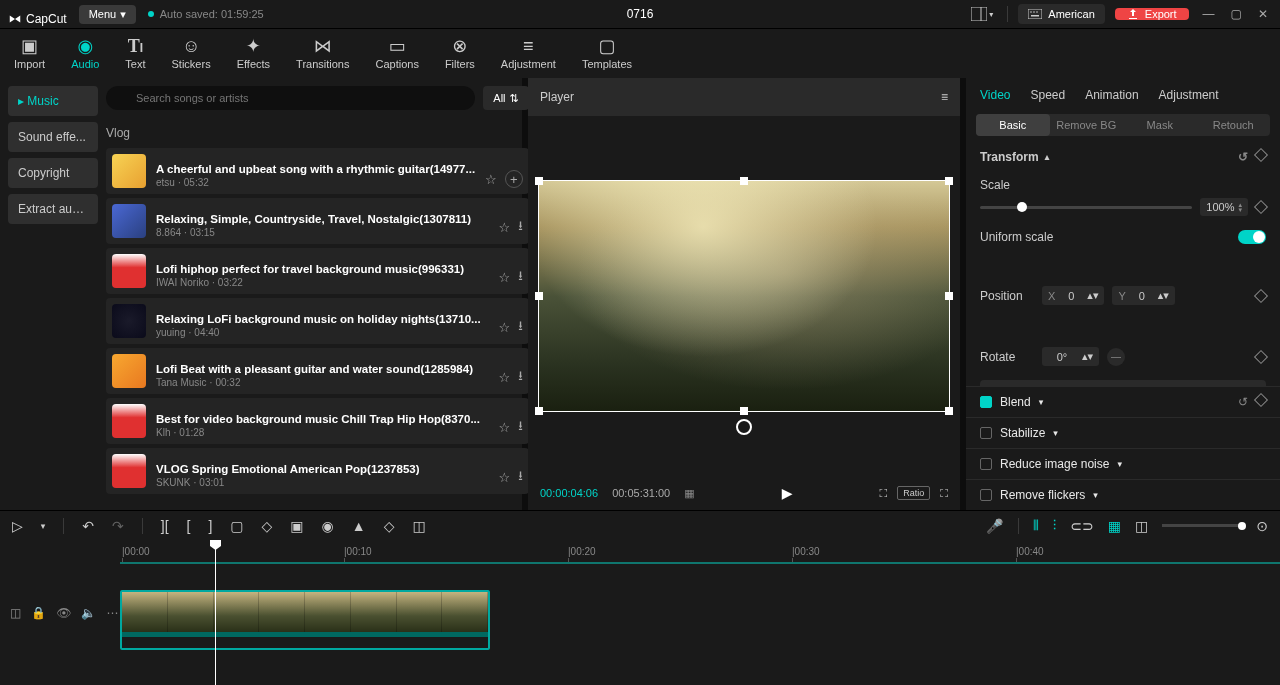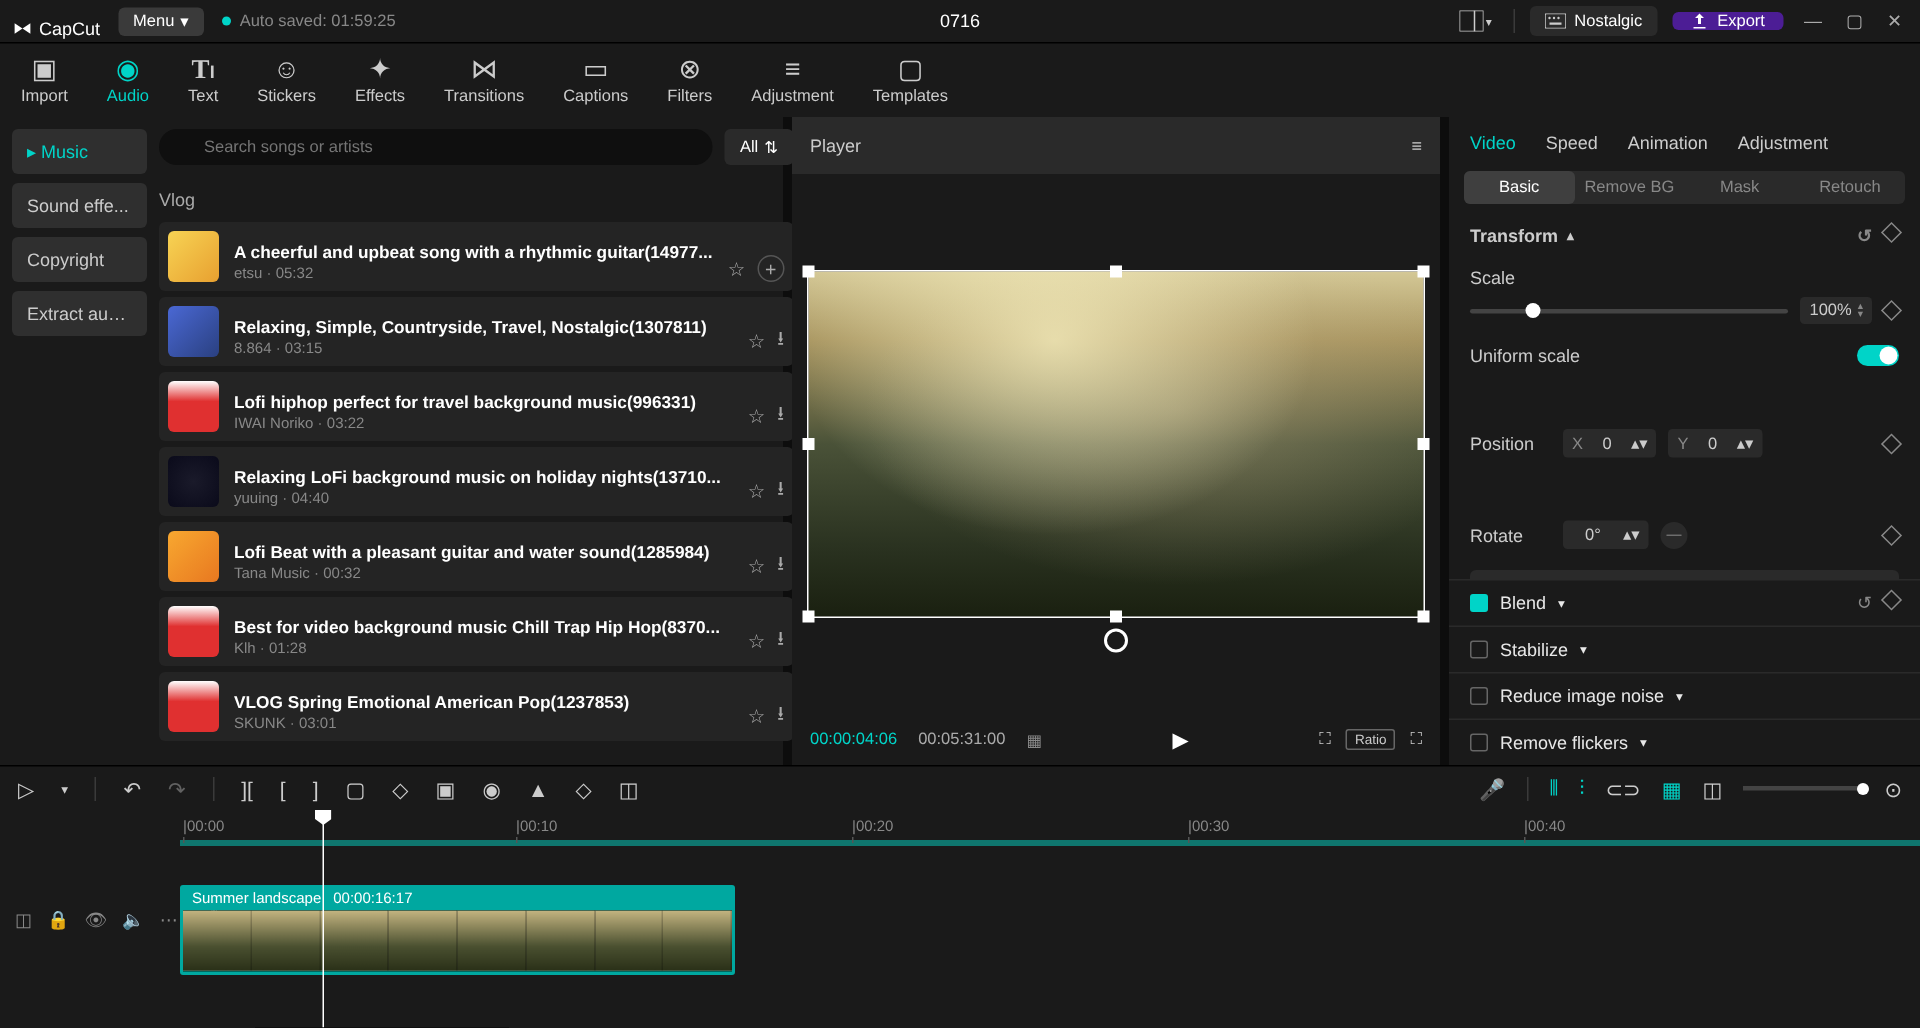--- a/index.html
+++ b/index.html
@@ -7,21 +7,21 @@
 .titlebar { height:28px; background:#1a1a1a; display:flex; align-items:center; padding:0 8px; gap:12px; }
 .titlebar .logo { display:flex; align-items:center; gap:4px; color:#fff; font-size:12px;margin-top:10px; }
 .titlebar .logo svg { width:14px; height:14px; }
 .menu-btn { background:#3a3a3a; color:#fff; border:none; padding:3px 10px; border-radius:4px; font-size:11px; display:flex; align-items:center; gap:4px; cursor:pointer; }
 .autosave { display:flex; align-items:center; gap:6px; color:#888; font-size:11px; }
 .autosave .dot { width:6px; height:6px; border-radius:50%; background:#00d4c8; }
 .titlebar .title { position:absolute; left:50%; transform:translateX(-50%); font-size:12px; color:#fff; }
 .titlebar .right { margin-left:auto; display:flex; align-items:center; gap:10px; }
 .titlebar .right .icbtn { background:transparent; border:none; color:#ccc; cursor:pointer; padding:4px; display:flex; align-items:center; }
 .shortcuts-btn { background:#2a2a2a; border:none; color:#fff; padding:4px 10px; border-radius:4px; font-size:11px; display:flex; align-items:center; gap:6px; cursor:pointer; }
-.export-btn { background:#4c1d95; border:none; color:#fff; padding:0 12px; border-radius:4px; font-size:11px; display:flex; align-items:center; gap:6px; cursor:pointer; font-weight:500; }
+.export-btn { background:#ef4444; border:none; color:#fff; padding:0 12px; border-radius:4px; font-size:11px; display:flex; align-items:center; gap:6px; cursor:pointer; font-weight:500; }
 .win-btns { display:flex; gap:8px; }
 .win-btns span { color:#aaa; cursor:pointer; padding:2px 4px; }
 
 .topbar { height:50px; background:#1a1a1a; display:flex; align-items:center; padding:0 14px; gap:26px; border-top:1px solid #000; }
 .topbar .tab { display:flex; flex-direction:column; align-items:center; gap:3px; color:#ccc; font-size:11px; cursor:pointer; }
 .topbar .tab.active { color:#00d4c8; }
 .topbar .tab .ic { font-size:18px; line-height:1; }
 
 .main { display:flex; height:432px; }
 .left-panel { width:522px; background:#1a1a1a; display:flex; }
@@ -94,21 +94,21 @@
 .toolbar .right-tools { margin-left:auto; display:flex; align-items:center; gap:14px; }
 .toolbar .right-tools .tb.teal { color:#00d4c8; }
 .zoom-slider { width:80px; height:3px; background:#444; position:relative; }
 .zoom-slider::after { content:""; position:absolute; right:0; top:50%; transform:translate(50%,-50%); width:8px; height:8px; background:#fff; border-radius:50%; }
 
 .timeline { height:145px; background:#1a1a1a; display:flex; }
 .tl-left { width:120px; display:flex; align-items:center; padding:0 10px; gap:10px; }
 .tl-left .mini { color:#888; font-size:12px; cursor:pointer; }
 .cover-btn { display:flex; flex-direction:column; align-items:center; gap:2px; color:#aaa; font-size:10px; cursor:pointer; margin-left:auto; }
 .tl-main { flex:1; position:relative; }
-.ruler { height:24px; position:relative; border-bottom:4px solid #0f766e; }
+.ruler { height:24px; position:relative; border-bottom:2px solid #0f766e; }
 .ruler .tick { position:absolute; top:6px; font-size:10px; color:#888; }
 .ruler .tick::before { content:""; position:absolute; left:0; top:12px; width:1px; height:4px; background:#555; }
 .playhead { position:absolute; top:0; bottom:0; width:1px; background:#fff; left:95px; z-index:5; }
 .playhead::before { content:""; position:absolute; top:0; left:-5px; width:11px; height:10px; background:#fff; clip-path:polygon(0 0,100% 0,100% 60%,50% 100%,0 60%); }
 .clip-area { position:absolute; top:50px; left:0; right:0; height:62px; }
 .clip { position:absolute; left:0; width:370px; height:60px; border:2px solid #00a8a0; border-radius:2px; overflow:hidden; }
 .clip-header { height:15px; background:#00a8a0; display:flex; align-items:center; padding:0 6px; gap:8px; font-size:10px; color:#fff; }
 .clip-frames { height:40px; display:flex; }
 .clip-frames .f { flex:1; background:linear-gradient(180deg,#c4b480 0%,#4a5030 60%,#2a3018 100%); border-right:1px solid rgba(0,0,0,0.2); }
 .clip-audio { height:5px; background:#006860; }
@@ -145,21 +145,21 @@
       </button>
     <div class="sep"></div>
     <button class="shortcuts-btn">
       <svg width="14" height="10" viewBox="0 0 14 10">
           <rect width="14" height="10" fill="none" stroke="#ccc" rx="1"></rect>
           <circle cx="3" cy="3" r="0.8" fill="#ccc"></circle>
           <circle cx="6" cy="3" r="0.8" fill="#ccc"></circle>
           <circle cx="9" cy="3" r="0.8" fill="#ccc"></circle>
           <rect x="3" y="6" width="8" height="1.5" fill="#ccc"></rect>
         </svg>
-      <span>Nostalgic</span>
+      <span>American</span>
     </button>
     <button class="export-btn">
       <svg width="12" height="12" viewBox="0 0 12 12">
           <path fill="#fff" d="M6 1l3 3H7v4H5V4H3l3-3zM2 10h8v1H2z"></path>
         </svg>
       <span>Export</span>
     </button>
     <div class="win-btns">
       <span>—</span>
       <span>▢</span>
@@ -502,24 +502,20 @@
     <div class="ruler">
       <div class="tick" style="left:2px">|<span>00:00</span></div>
       <div class="tick" style="left:224px">|<span>00:10</span></div>
       <div class="tick" style="left:448px">|<span>00:20</span></div>
       <div class="tick" style="left:672px">|<span>00:30</span></div>
       <div class="tick" style="left:896px">|<span>00:40</span></div>
     </div>
     <div class="playhead"></div>
     <div class="clip-area">
       <div class="clip">
-        <div class="clip-header">
-          <span>Summer landscape</span>
-          <span>00:00:16:17</span>
-        </div>
         <div class="clip-frames">
           <div class="f"></div>
             <div class="f"></div>
             <div class="f"></div>
             <div class="f"></div>
             <div class="f"></div>
             <div class="f"></div>
             <div class="f"></div>
             <div class="f"></div>
         </div>

